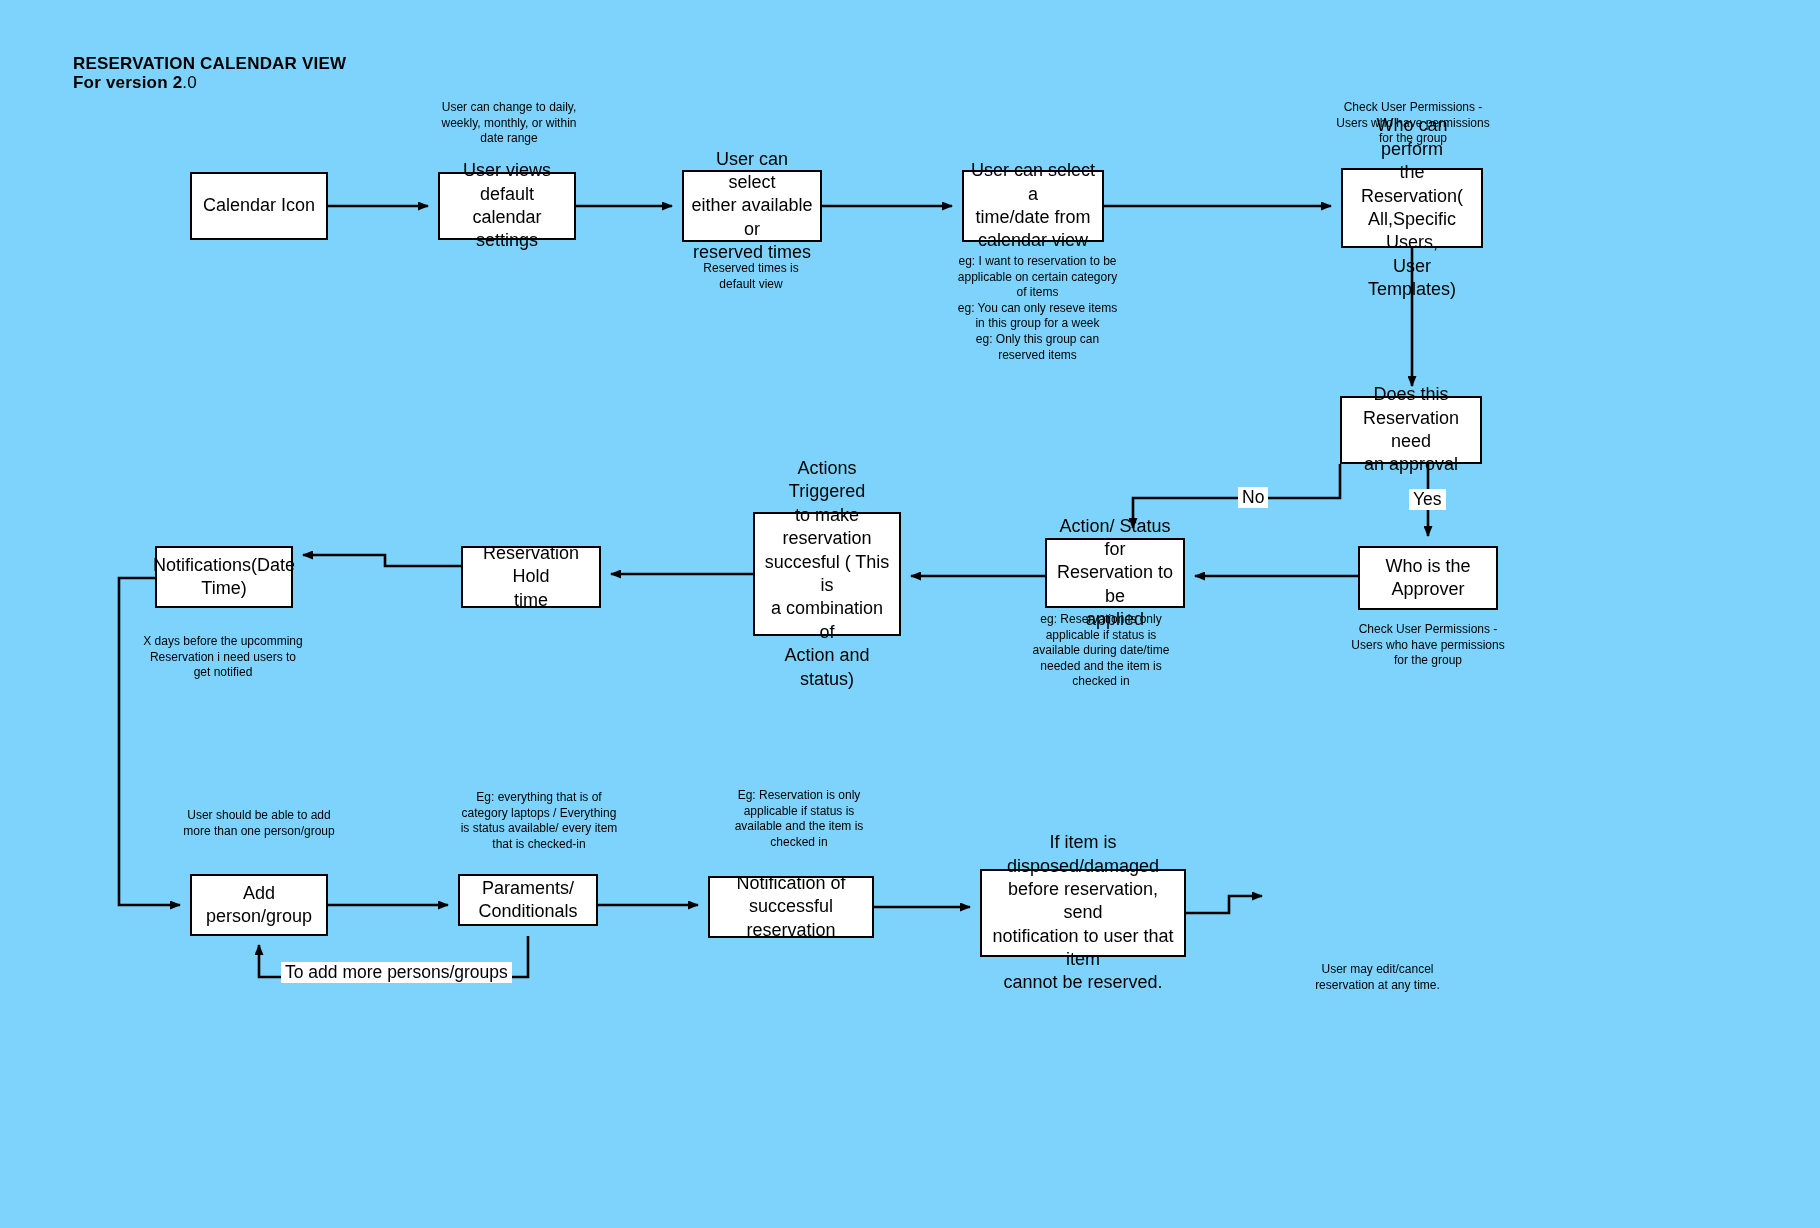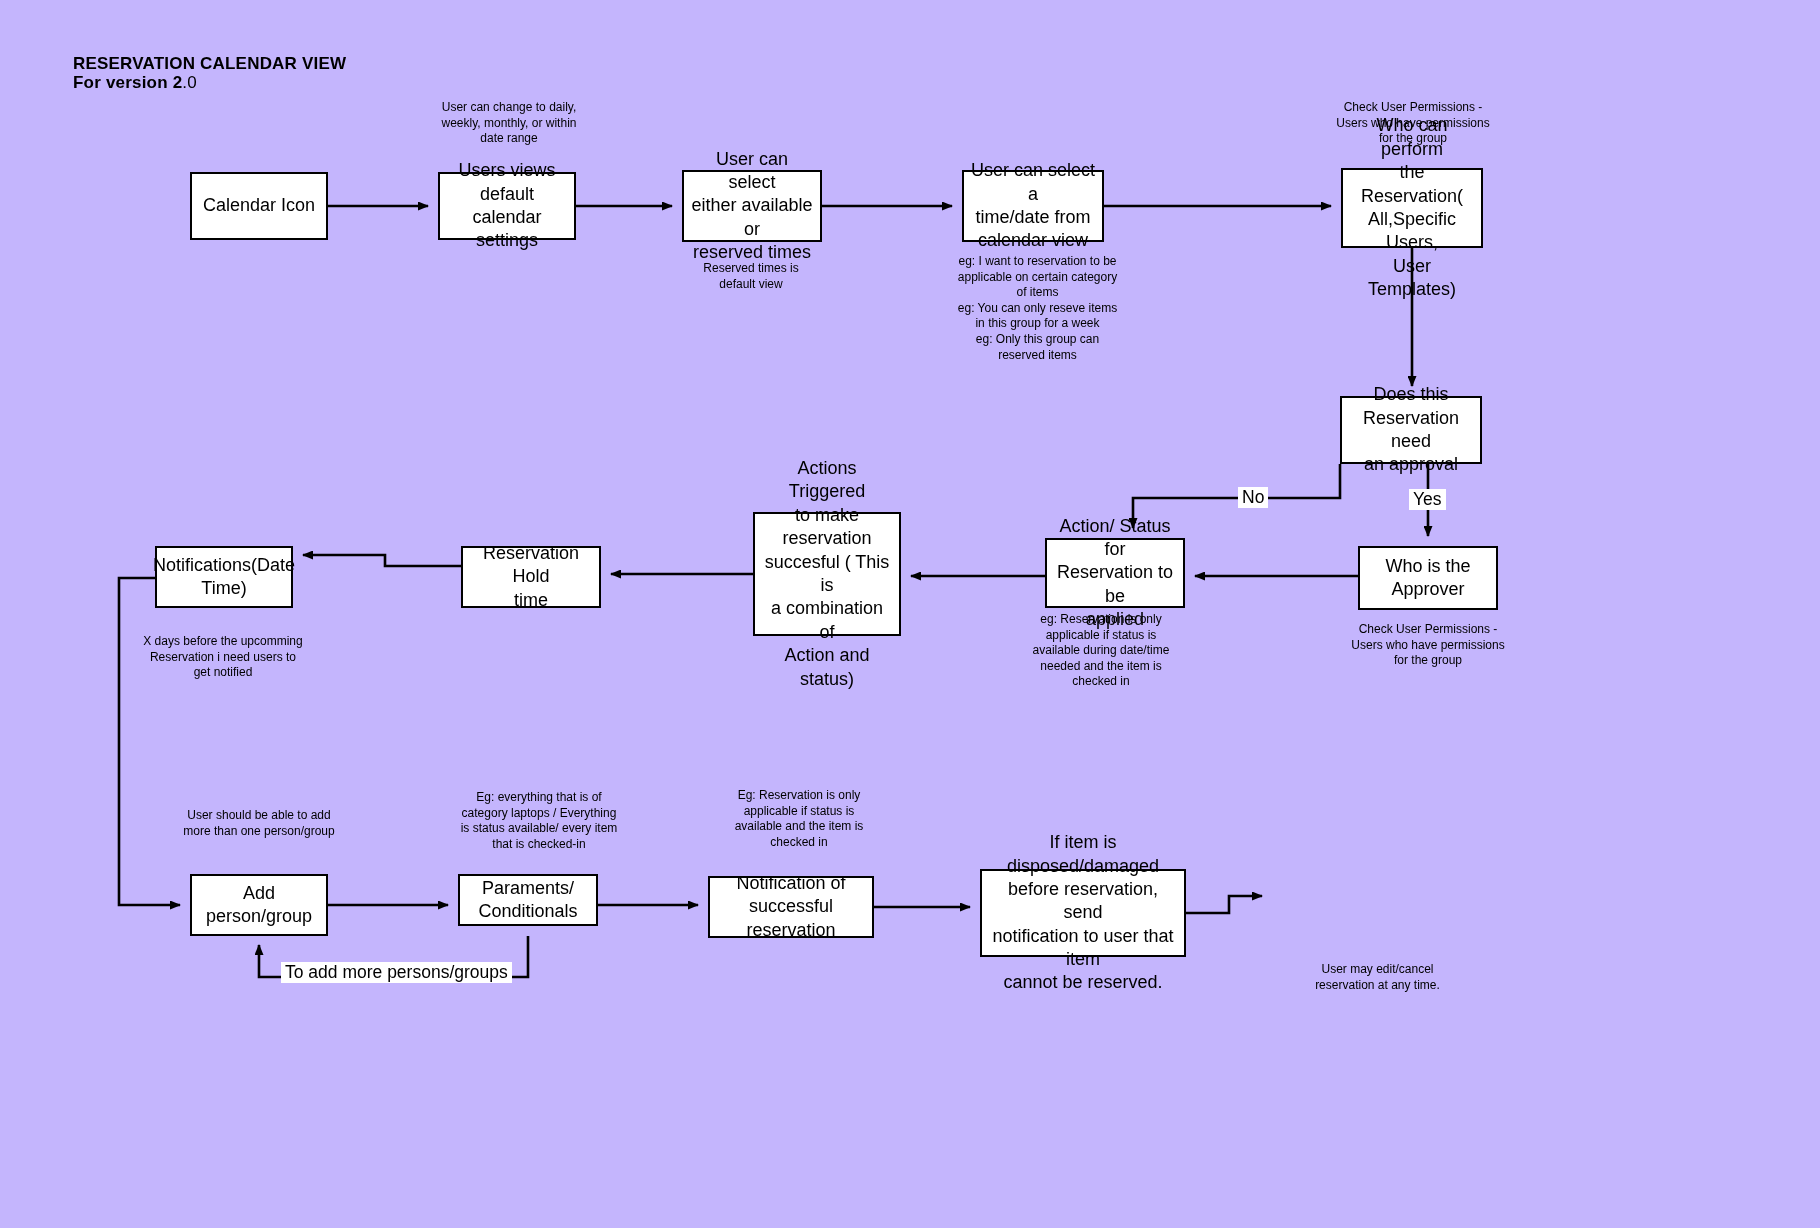--- a/index.html
+++ b/index.html
@@ -8,21 +8,21 @@
     background: #ffffff;
   }
   body {
     font-family: "Liberation Sans", sans-serif;
     color: #000000;
   }
   #canvas {
     position: relative;
     width: 1820px;
     height: 1228px;
-    background: #c4b5fd;
+    background: #7dd3fc;
     overflow: hidden;
   }
   #wires {
     position: absolute;
     left: 0;
     top: 0;
     width: 1820px;
     height: 1228px;
   }
   .hdr {
@@ -101,21 +101,21 @@
       <path d="M874,907 L970,907"></path>
       <path d="M1186,913 L1229,913 L1229,896 L1262,896"></path>
       <path d="M528,936 L528,977 L259,977 L259,945"></path>
     </g>
   </svg>
 
   <div class="node" style="left:190px; top:172px; width:138px; height:68px;">
       <span style="white-space:pre-line">Calendar Icon</span>
     </div>
   <div class="node" style="left:438px; top:172px; width:138px; height:68px;">
-      <span style="white-space:pre-line">Users views default
+      <span style="white-space:pre-line">User views default
 calendar settings</span>
     </div>
   <div class="node" style="left:682px; top:170px; width:140px; height:72px;">
       <span style="white-space:pre-line">User can select
 either available or
 reserved times</span>
     </div>
   <div class="node" style="left:962px; top:170px; width:142px; height:72px;">
       <span style="white-space:pre-line">User can select a
 time/date from

